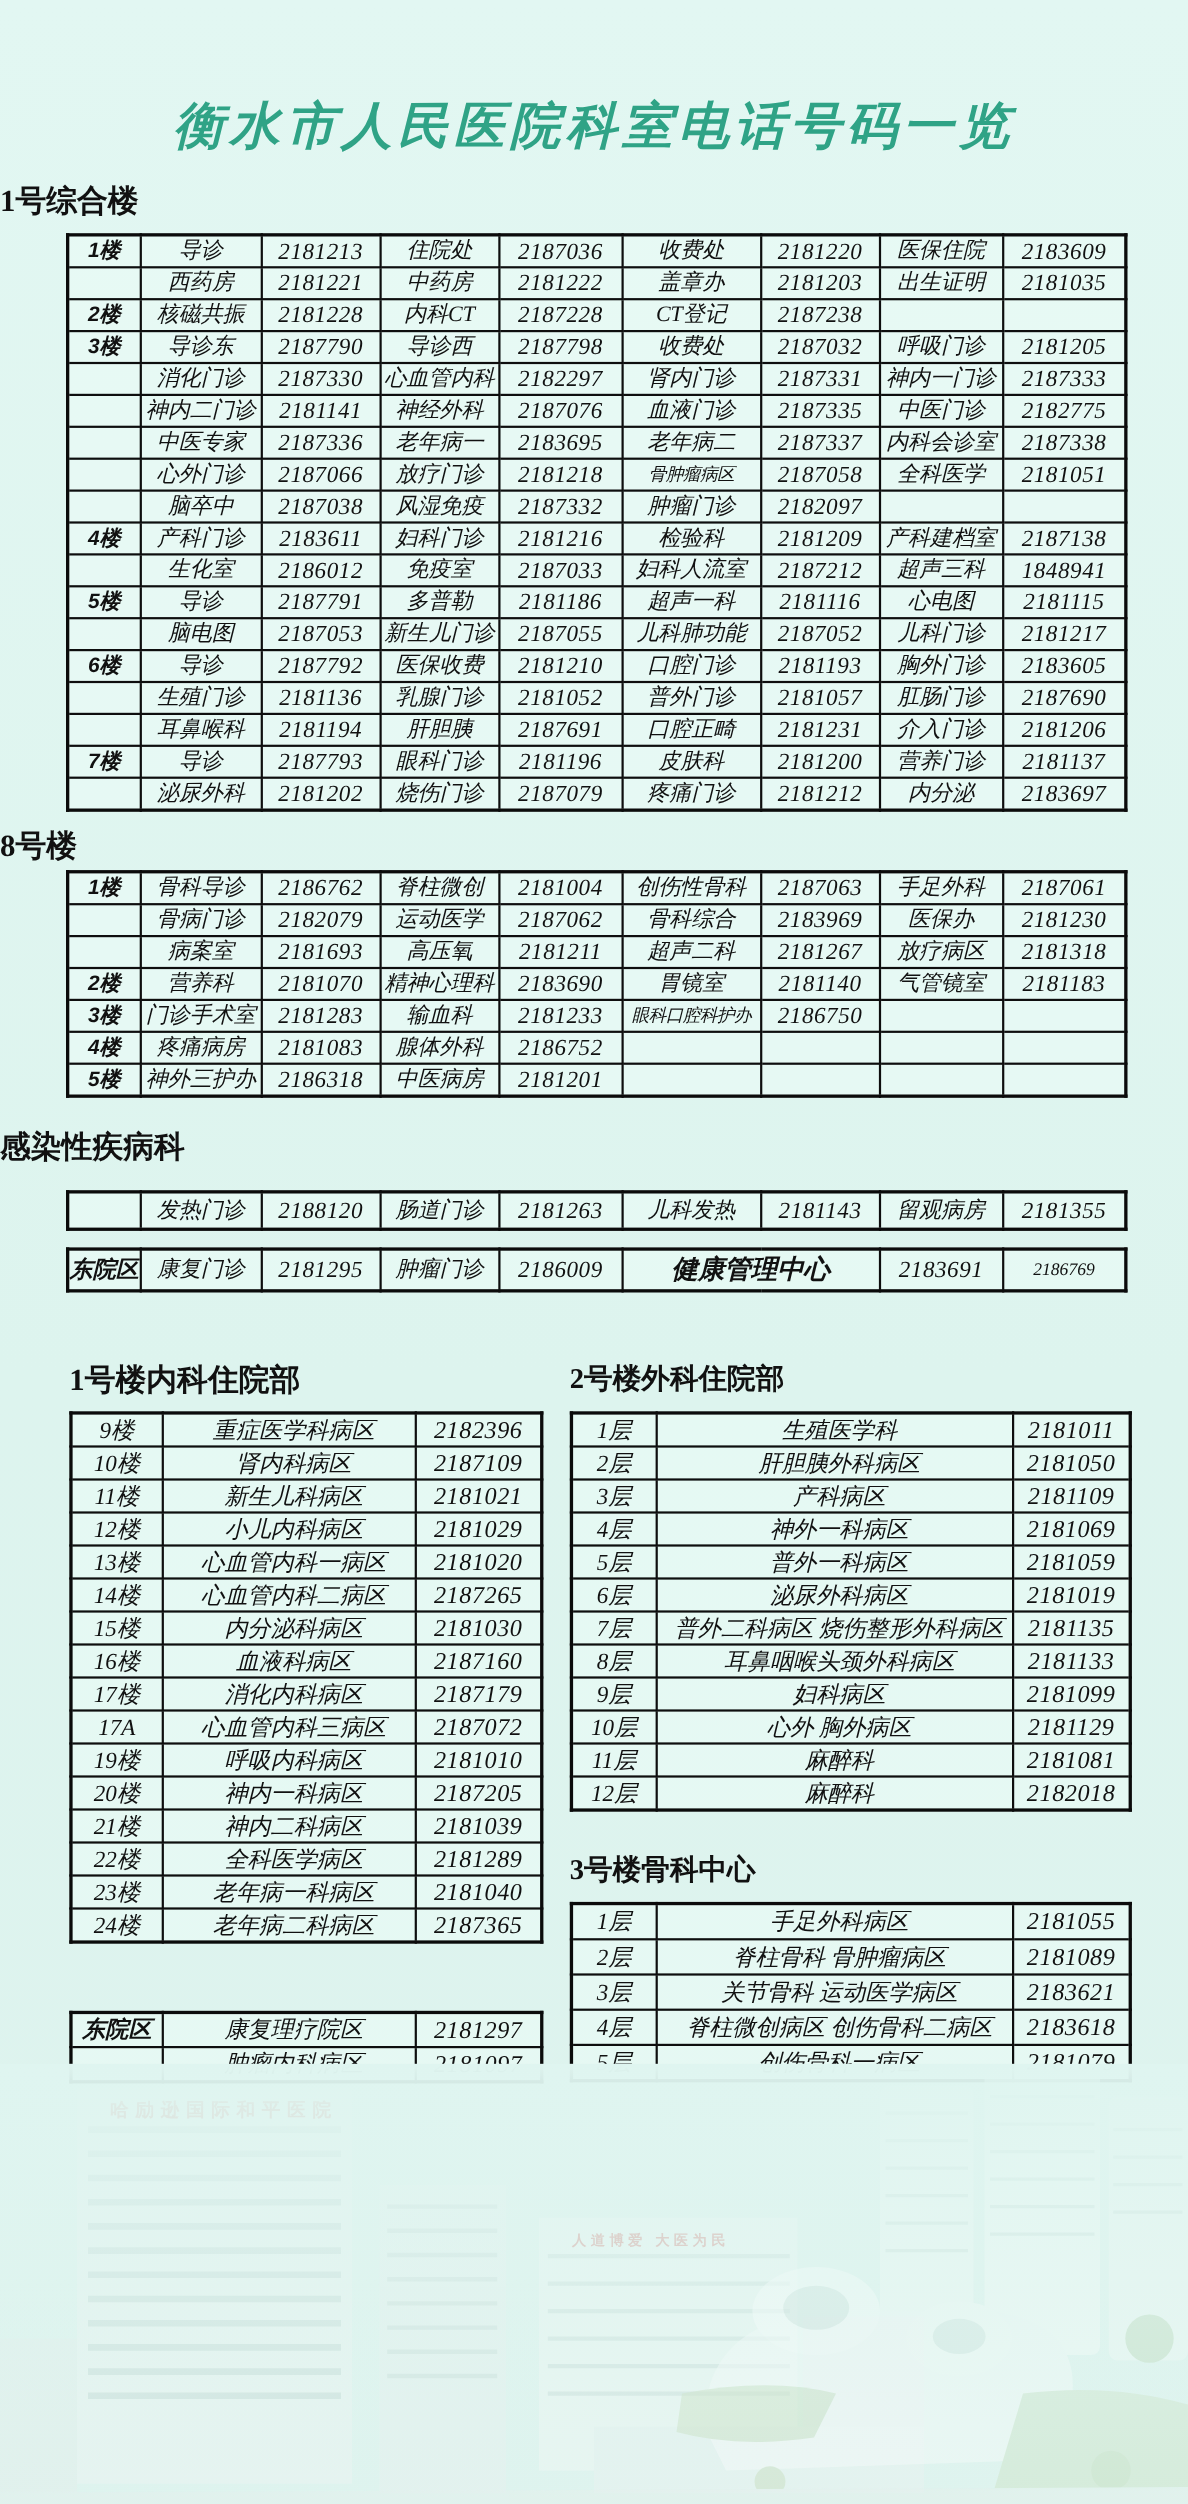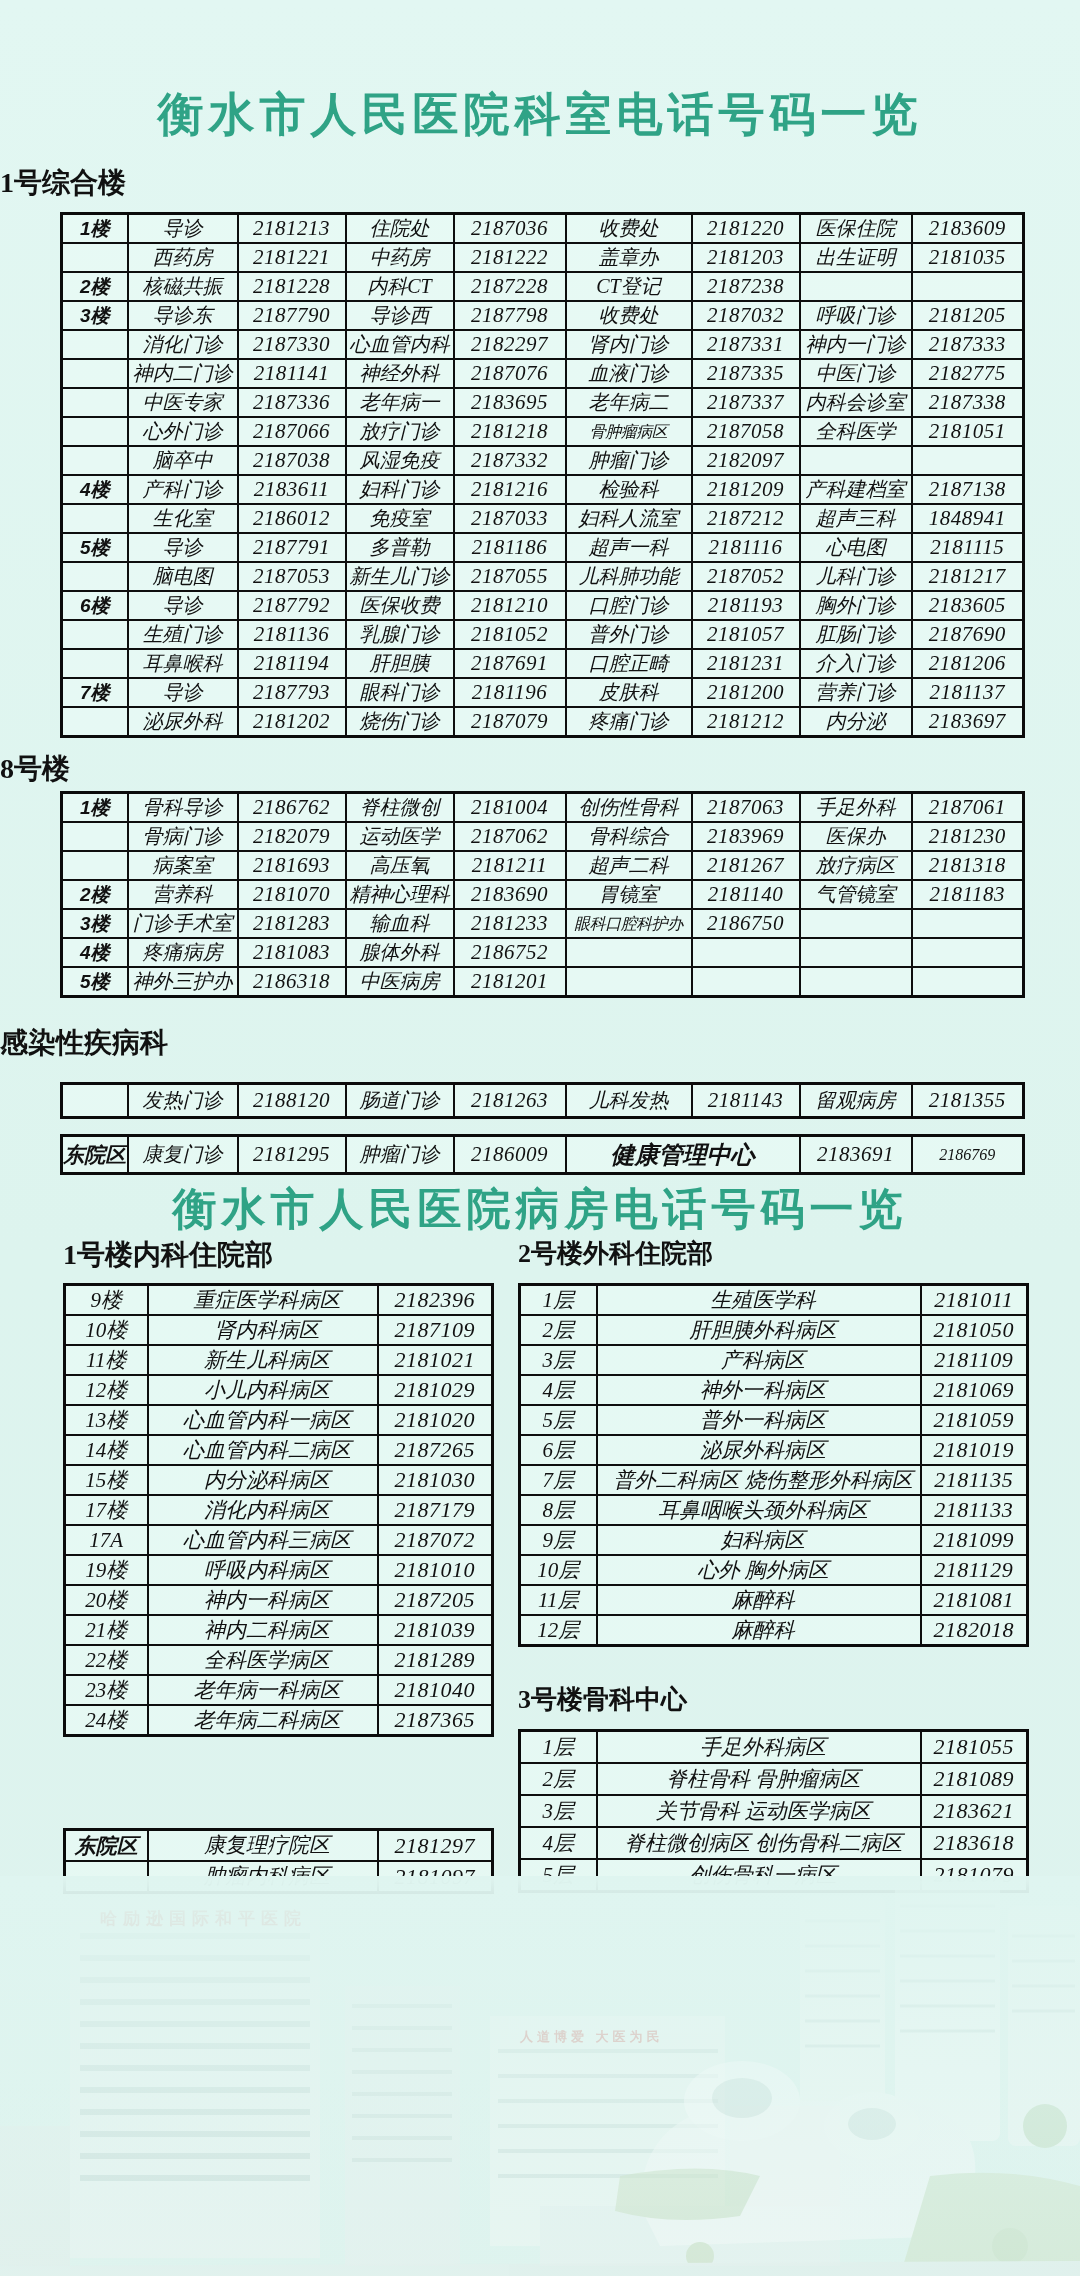--- a/index.html
+++ b/index.html
@@ -1,21 +1,21 @@
 <!DOCTYPE html>
 <html><head>
 <meta charset="utf-8">
 <style>
   html,body{margin:0;padding:0;}
   body{width:1080px;height:2276px;background:#dff5f0;font-family:"Liberation Serif","DejaVu Serif",serif;}
   .page{position:relative;width:1080px;height:2276px;overflow:hidden;
         background:linear-gradient(180deg,#e2f7f2 0%,#ddf4ee 55%,#def3ee 100%);}
   .ttl{position:absolute;left:0;width:1080px;text-align:center;margin:0;
        font-family:"Liberation Sans","DejaVu Sans",sans-serif;font-weight:800;
-       color:#2fa386;letter-spacing:5px;}
+       color:#2fa386;letter-spacing:5px;font-style:italic;}
   #title1{top:84px;font-size:46px;}
   #title2{top:1180px;font-size:44px;}
   .sub{position:absolute;margin:0;color:#111;font-weight:700;
        font-family:"Liberation Serif","DejaVu Serif",serif;}
   #sub1{top:164px;left:0;width:1080px;font-size:28px;}
   #sub8{top:750px;left:0;width:1080px;font-size:28px;}
   #subInf{top:1024px;left:0;width:1080px;font-size:28px;}
   #subL{top:1236px;left:63px;width:428px;font-size:28px;}
   #subR{top:1236px;left:518px;width:508px;font-size:26px;}
   #subBone{top:1682px;left:518px;width:508px;font-size:26px;}
@@ -415,21 +415,20 @@
           <td class="num">2181295</td>
           <td class="dept">肿瘤门诊</td>
           <td class="num">2186009</td>
           <td colspan="2" class="dept hm">健康管理中心</td>
           <td class="num">2183691</td>
           <td class="">2186769</td>
         </tr>
       </tbody>
   </table>
 
-  <h1 id="title2" class="ttl">衡水市人民医院病房电话号码一览</h1>
 
   <h2 id="subL" class="sub">1号楼内科住院部</h2>
   <h2 id="subR" class="sub">2号楼外科住院部</h2>
 
   <table id="tL" class="t3">
     <colgroup>
         <col style="width:83px">
         <col style="width:230px">
         <col style="width:115px">
       </colgroup>
@@ -461,20 +460,25 @@
         </tr>
         <tr>
           <td class="fl2">14楼</td>
           <td class="dept2">心血管内科二病区</td>
           <td class="num2">2187265</td>
         </tr>
         <tr>
           <td class="fl2">15楼</td>
           <td class="dept2">内分泌科病区</td>
           <td class="num2">2181030</td>
+        </tr>
+        <tr>
+          <td class="fl2">16楼</td>
+          <td class="dept2">血液科病区</td>
+          <td class="num2">2187160</td>
         </tr>
         <tr>
           <td class="fl2">17楼</td>
           <td class="dept2">消化内科病区</td>
           <td class="num2">2187179</td>
         </tr>
         <tr>
           <td class="fl2">17A</td>
           <td class="dept2">心血管内科三病区</td>
           <td class="num2">2187072</td>

